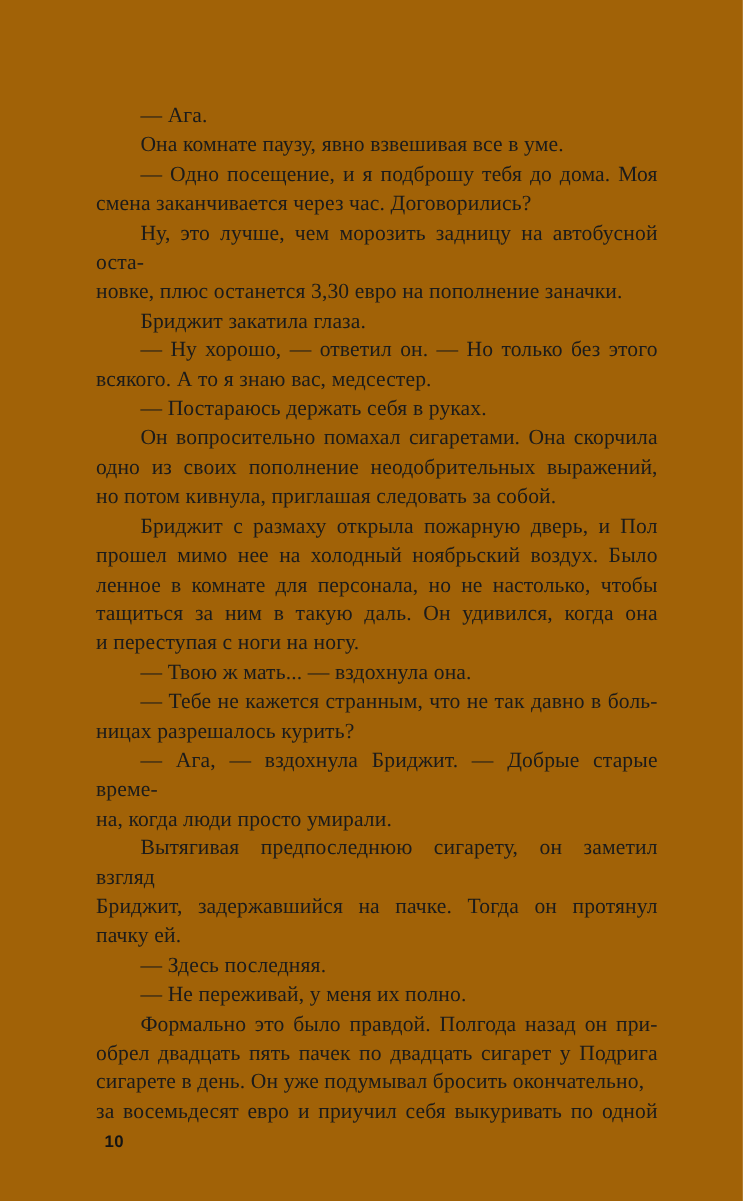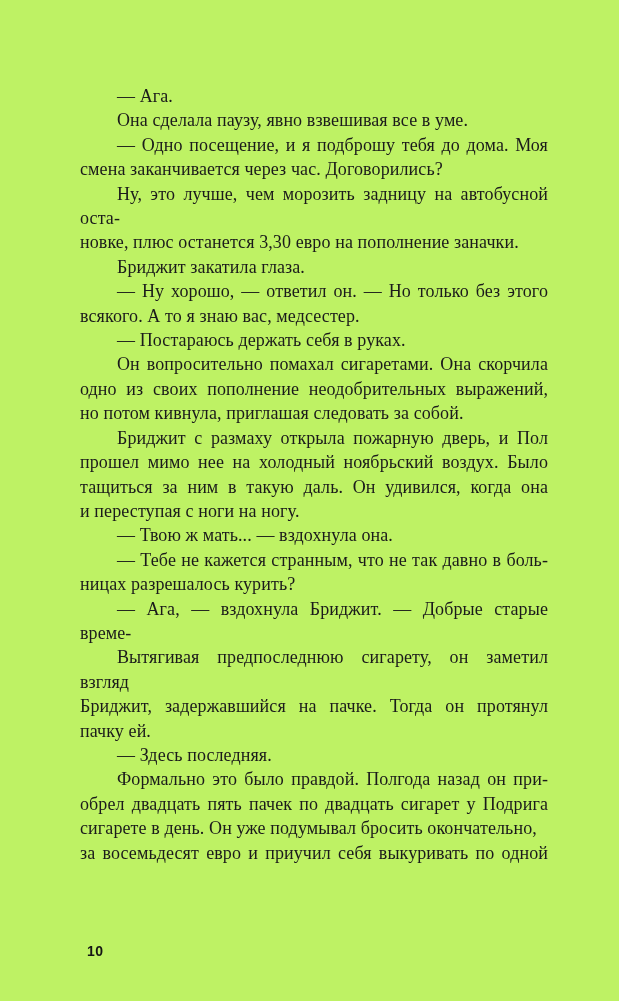--- a/index.html
+++ b/index.html
@@ -10,21 +10,21 @@
     width: 619px;
     height: 1001px;
     background: #fdfdfd;
     position: relative;
     overflow: hidden;
     font-family: "Liberation Serif", "DejaVu Serif", serif;
   }
   .book-page {
     position: absolute;
     inset: 0;
-    background: #bef264;
+    background: #a16207;
   }
   .text-block {
     position: absolute;
     left: 80px;
     top: 84px;
     width: 468px;
     font-size: 18px;
     line-height: 24.4px;
     color: #1b1b1b;
     letter-spacing: 0.1px;
@@ -58,21 +58,21 @@
 </style>
 </head>
 <body>
 
 <div class="book-page">
   <main class="text-block">
       <div class="paragraph">
         <div class="line first last">— Ага.</div>
       </div>
       <div class="paragraph">
-        <div class="line first last">Она сделала паузу, явно взвешивая все в уме.</div>
+        <div class="line first last">Она комнате паузу, явно взвешивая все в уме.</div>
       </div>
       <div class="paragraph">
         <div class="line first">— Одно посещение, и я подброшу тебя до дома. Моя</div>
         <div class="line last">смена заканчивается через час. Договорились?</div>
       </div>
       <div class="paragraph">
         <div class="line first">Ну, это лучше, чем морозить задницу на автобусной оста-</div>
         <div class="line last">новке, плюс останется 3,30 евро на пополнение заначки.</div>
       </div>
       <div class="paragraph">
@@ -86,40 +86,45 @@
         <div class="line first last">— Постараюсь держать себя в руках.</div>
       </div>
       <div class="paragraph">
         <div class="line first">Он вопросительно помахал сигаретами. Она скорчила</div>
         <div class="line">одно из своих пополнение неодобрительных выражений,</div>
         <div class="line last">но потом кивнула, приглашая следовать за собой.</div>
       </div>
       <div class="paragraph">
         <div class="line first">Бриджит с размаху открыла пожарную дверь, и Пол</div>
         <div class="line">прошел мимо нее на холодный ноябрьский воздух. Было</div>
+        <div class="line">ленное в комнате для персонала, но не настолько, чтобы</div>
         <div class="line">тащиться за ним в такую даль. Он удивился, когда она</div>
         <div class="line last">и переступая с ноги на ногу.</div>
       </div>
       <div class="paragraph">
         <div class="line first last">— Твою ж мать... — вздохнула она.</div>
       </div>
       <div class="paragraph">
         <div class="line first">— Тебе не кажется странным, что не так давно в боль-</div>
         <div class="line last">ницах разрешалось курить?</div>
       </div>
       <div class="paragraph">
         <div class="line first">— Ага, — вздохнула Бриджит. — Добрые старые време-</div>
+        <div class="line last">на, когда люди просто умирали.</div>
       </div>
       <div class="paragraph">
         <div class="line first">Вытягивая предпоследнюю сигарету, он заметил взгляд</div>
         <div class="line">Бриджит, задержавшийся на пачке. Тогда он протянул</div>
         <div class="line last">пачку ей.</div>
       </div>
       <div class="paragraph">
         <div class="line first last">— Здесь последняя.</div>
+      </div>
+      <div class="paragraph">
+        <div class="line first last">— Не переживай, у меня их полно.</div>
       </div>
       <div class="paragraph">
         <div class="line first">Формально это было правдой. Полгода назад он при-</div>
         <div class="line">обрел двадцать пять пачек по двадцать сигарет у Подрига</div>
         <div class="line last">сигарете в день. Он уже подумывал бросить окончательно,</div>
         <div class="line">за восемьдесят евро и приучил себя выкуривать по одной</div>
       </div>
     </main>
   <div class="page-number">10</div>
 </div>

